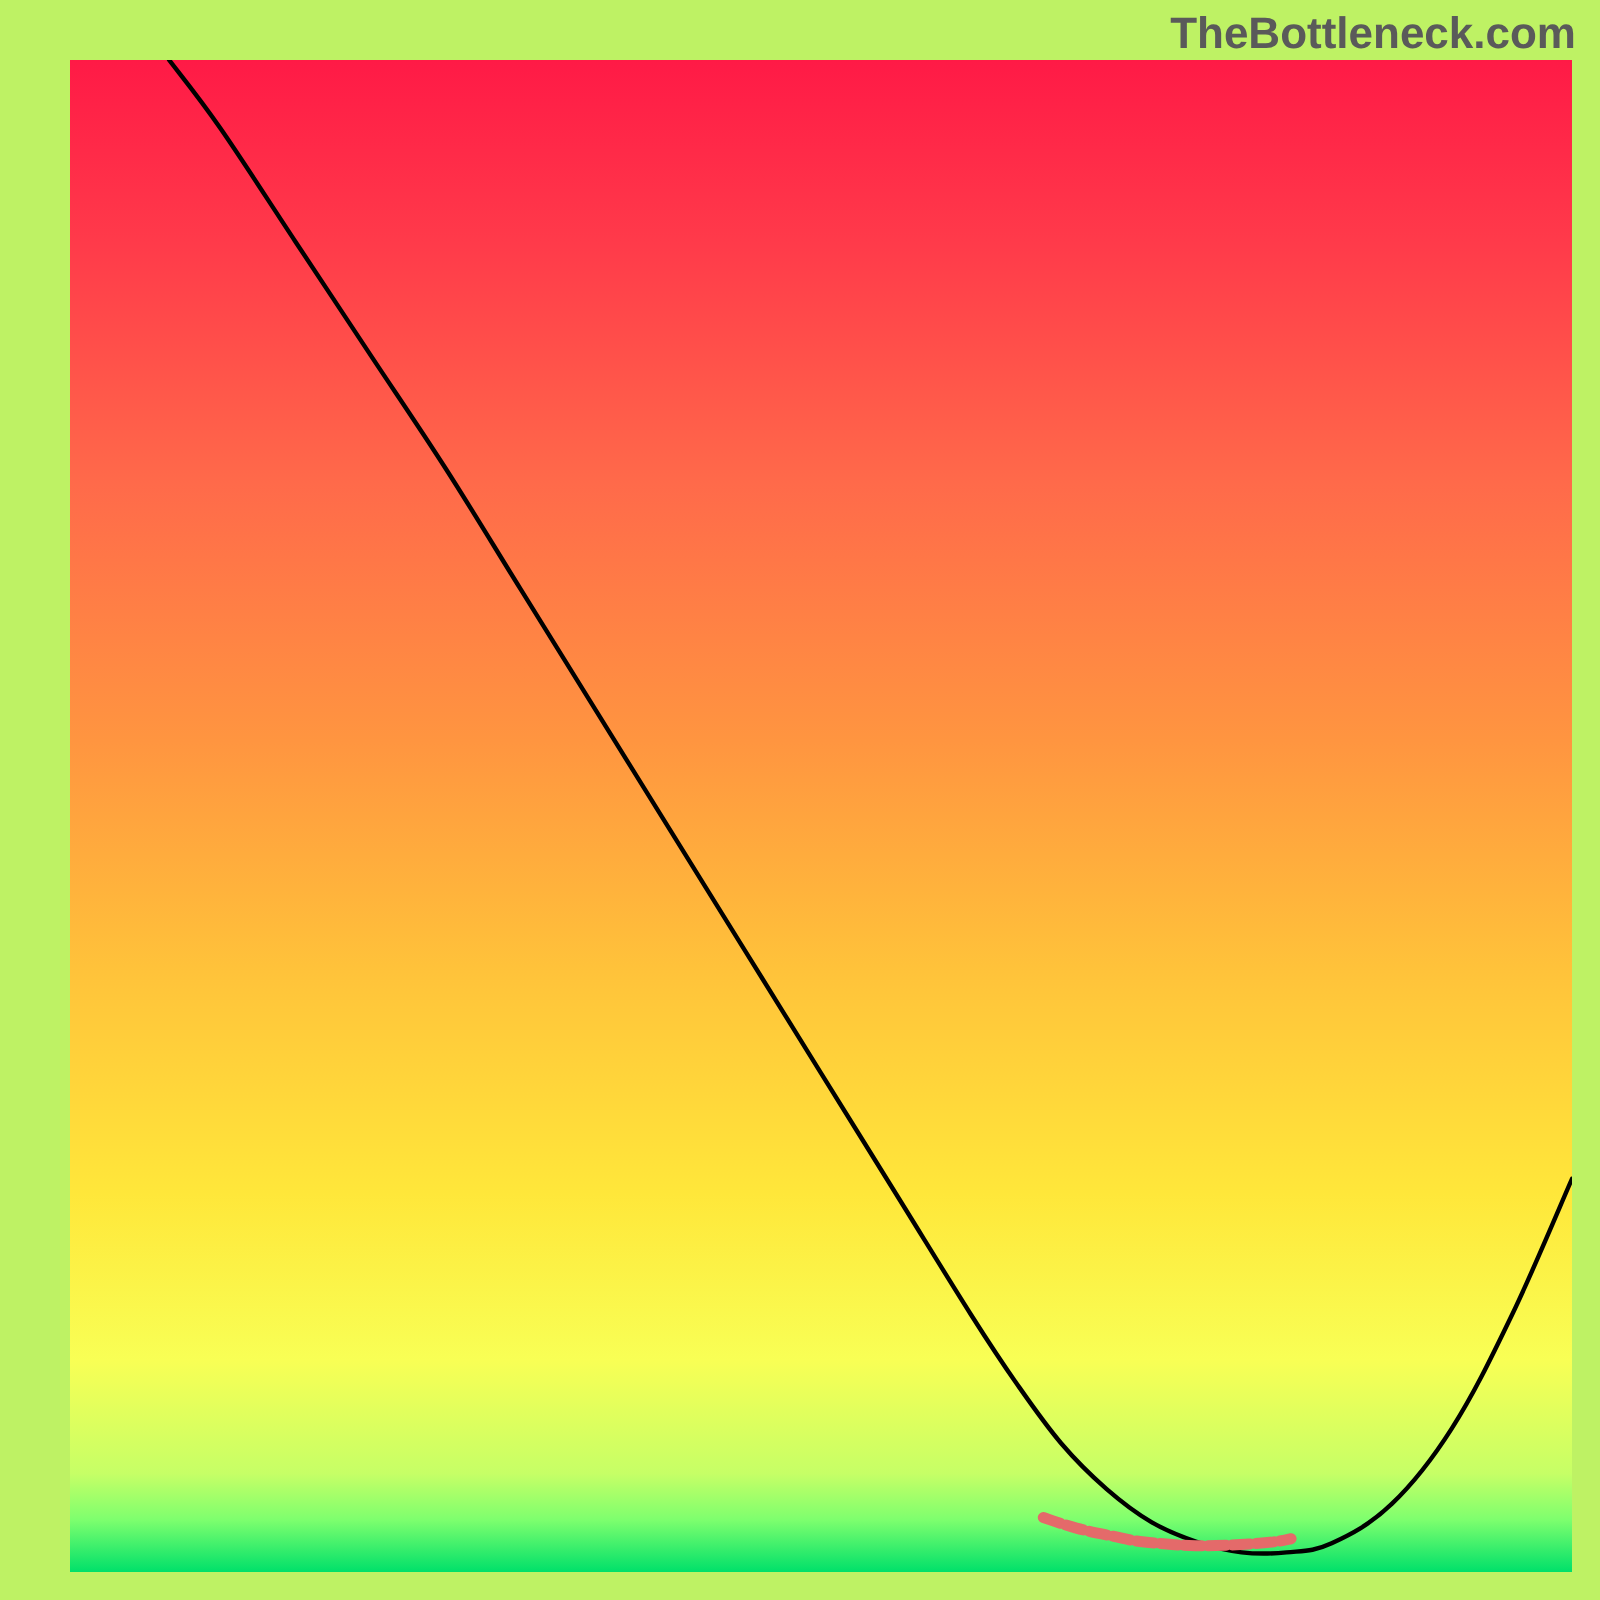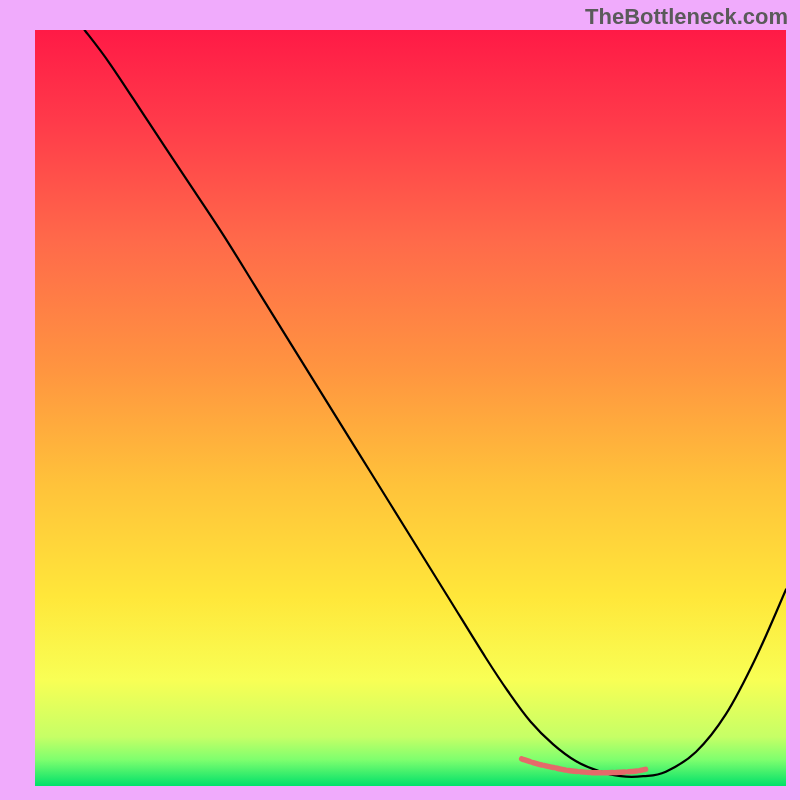--- a/index.html
+++ b/index.html
@@ -7,21 +7,21 @@
     padding: 0;
     width: 800px;
     height: 800px;
     background: #000000;
     overflow: hidden;
   }
   .container {
     position: relative;
     width: 800px;
     height: 800px;
-    background: #f0abfc;
+    background: #bef264;
   }
   .watermark {
     position: absolute;
     top: 4px;
     right: 12px;
     font-family: Arial, Helvetica, sans-serif;
     font-size: 22px;
     font-weight: 600;
     color: #5a5a5a;
     letter-spacing: 0px;

